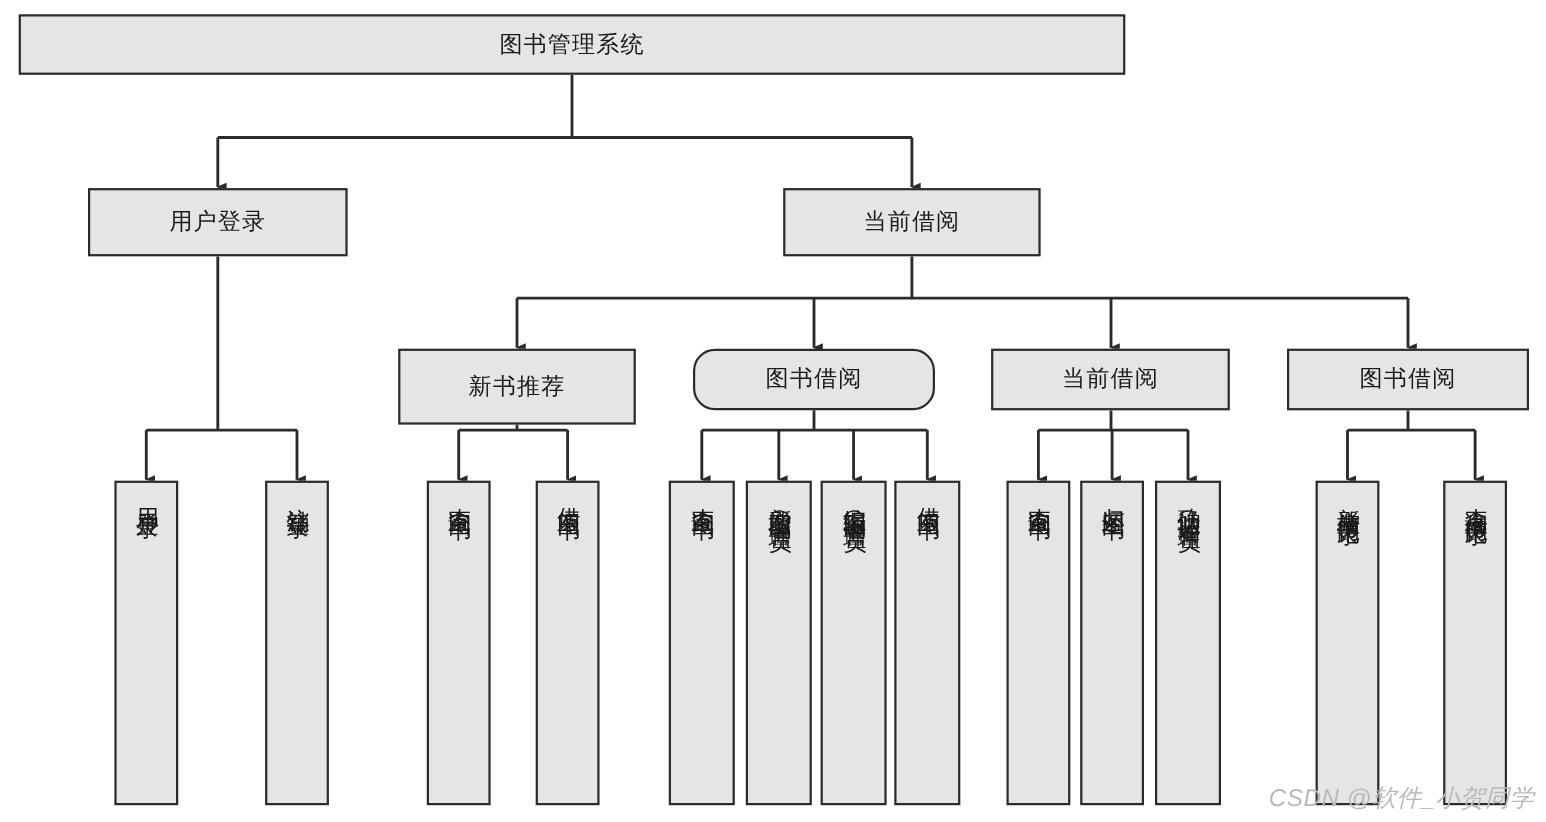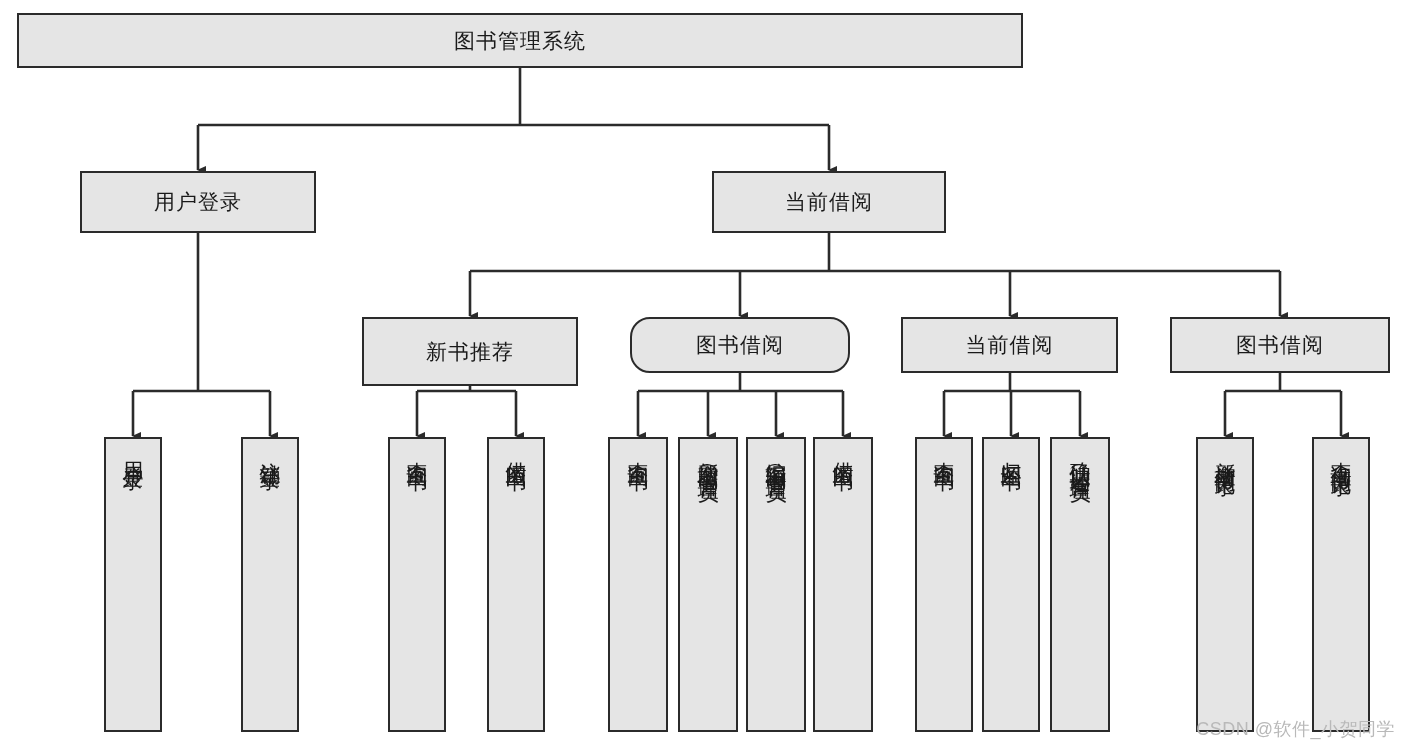--- a/index.html
+++ b/index.html
@@ -54,25 +54,26 @@
     text-orientation: upright;
     font-size: 21px;
     line-height: 1.15;
     letter-spacing: 3px;
     text-align: left;
   }
   .watermark {
     position: absolute;
     right: 10px;
     bottom: 6px;
-    font-size: 18px;
+    font-size: 22px;
     color: #b9b9b9;
     letter-spacing: 0.5px;
     white-space: nowrap;
     pointer-events: none;
+    font-style: italic;
   }
 </style>
 </head>
 <body>
 
 <div id="canvas">
   <svg id="edges" viewBox="0 0 1405 747">
     <defs>
       <marker id="arrow" markerWidth="9" markerHeight="9" refX="4.5" refY="8" orient="auto" markerUnits="userSpaceOnUse">
         <path d="M0.6,0 L8.4,0 L4.5,9 Z" fill="#2b2b2b"></path>

